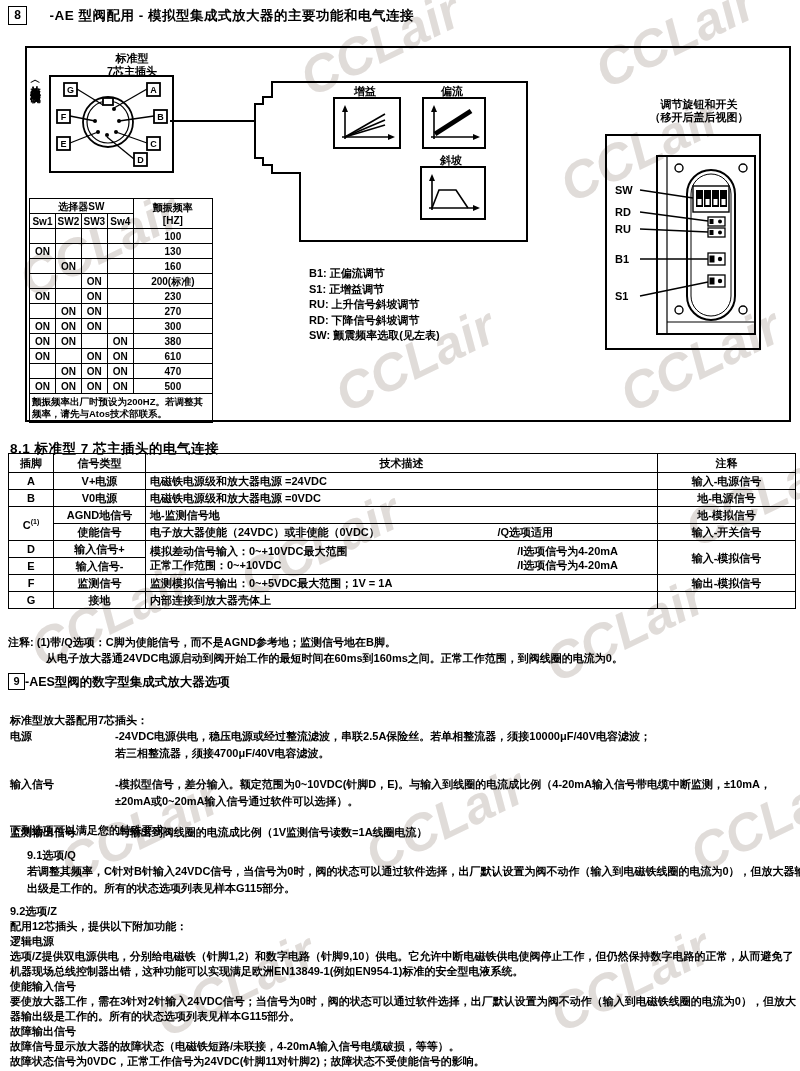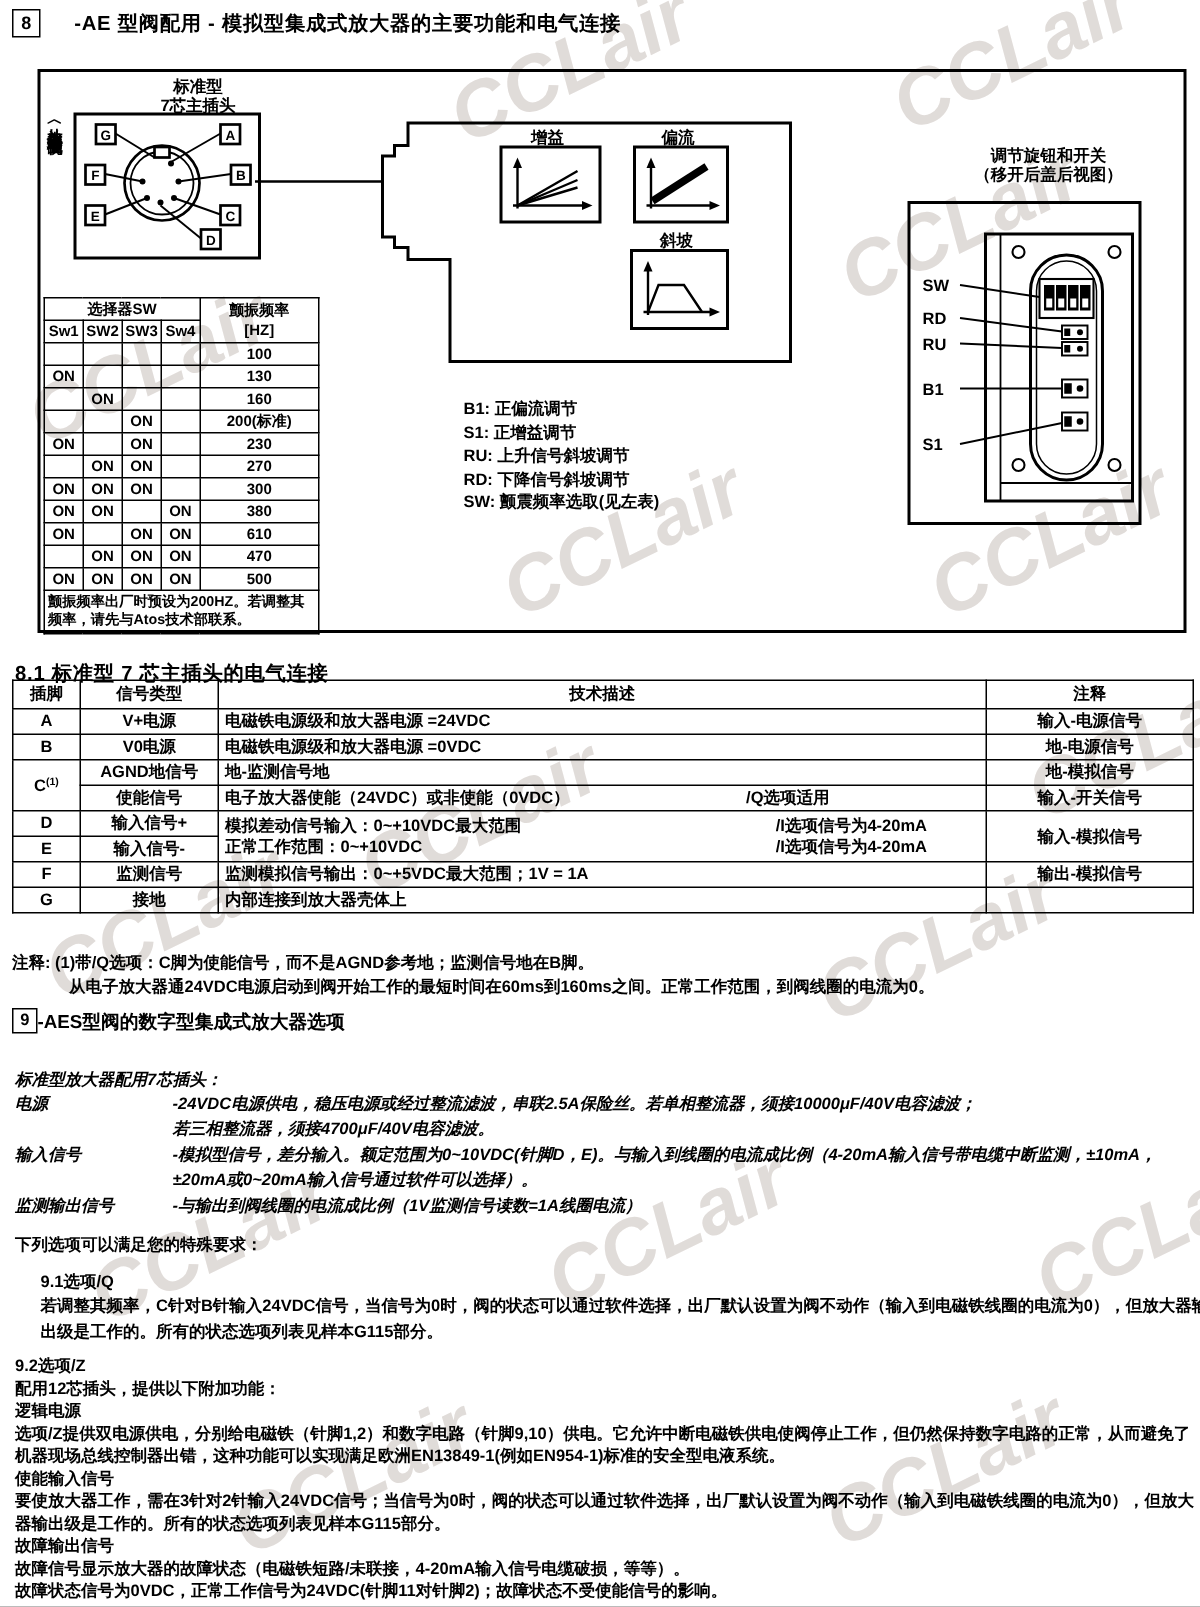--- a/index.html
+++ b/index.html
@@ -31,21 +31,21 @@
   
   .pint{font-size:11px;width:787px;table-layout:fixed;border-radius:11px;}
   .pint td,.pint th{border:1.5px solid #000;padding:1px 4px;line-height:14px;}
   .pint th{text-align:center;height:16px;}
   .c-pin{text-align:center;}
   .c-note{text-align:center;}
   .dflex{display:flex;justify-content:space-between;}
   .sec-title{font-size:13.5px;letter-spacing:.5px;margin-top:10px;}
   .bodytxt{font-size:11px;line-height:16px;}
   .pre{white-space:pre-line;}
-  .specs{display:grid;grid-template-columns:105px 1fr;font-size:11px;line-height:16.5px;row-gap:1px;}
+  .specs{display:grid;grid-template-columns:105px 1fr;font-size:11px;line-height:16.5px;row-gap:15px;}
   .optz p,.optq p{margin:0;}
   .lh15{line-height:15px;font-size:11px;}
 </style>
 </head>
 <body>
 
 <div id="page">
 
   <div class="wm-layer">
     <span class="wm" style="left:295px;top:14px">CCLair</span>
@@ -425,21 +425,21 @@
 
     <div class="abs bodytxt" style="left:8px;top:634px;width:788px;">
       <div><span>注释:</span> <span>(1)带/Q选项：C脚为使能信号，而不是AGND参考地；监测信号地在B脚。</span></div>
       <div style="margin-left:38px">从电子放大器通24VDC电源启动到阀开始工作的最短时间在60ms到160ms之间。正常工作范围，到阀线圈的电流为0。</div>
     </div>
 
     <div class="abs" style="left:8px;top:672px;">
       <span class="numbox" style="width:15px;height:15px;line-height:15px;font-size:11px;">9</span><span style="font-size:12.5px;">-AES型阀的数字型集成式放大器选项</span>
     </div>
 
-    <div class="abs" style="left:10px;top:712px;width:786px;font-style:italic;">
+    <div class="abs" style="left:10px;top:712px;width:786px;">
       <div class="bodytxt">标准型放大器配用7芯插头：</div>
       <div class="specs">
         <div>电源</div>
         <div class="pre">-24VDC电源供电，稳压电源或经过整流滤波，串联2.5A保险丝。若单相整流器，须接10000μF/40V电容滤波；
 若三相整流器，须接4700μF/40V电容滤波。</div>
         <div>输入信号</div>
         <div class="pre">-模拟型信号，差分输入。额定范围为0~10VDC(针脚D，E)。与输入到线圈的电流成比例（4-20mA输入信号带电缆中断监测，±10mA，±20mA或0~20mA输入信号通过软件可以选择）。</div>
         <div>监测输出信号</div>
         <div class="pre">-与输出到阀线圈的电流成比例（1V监测信号读数=1A线圈电流）</div>
       </div>

